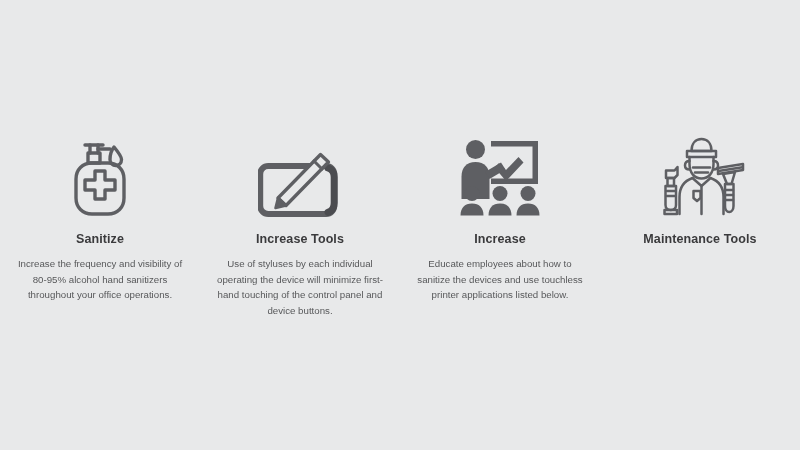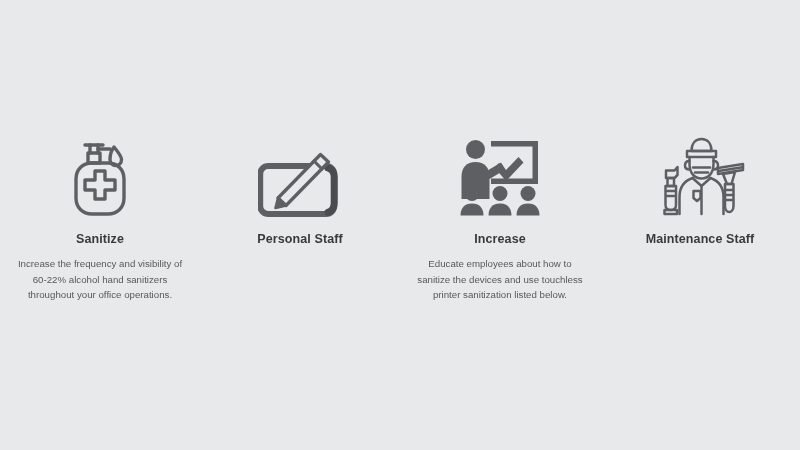--- a/index.html
+++ b/index.html
@@ -81,41 +81,42 @@
           <path d="M45 7 C50 13 52.5 16.5 52.5 19.5 C52.5 23 50 25.5 46.8 25.5 C43.6 25.5 41 23 41 19.5 C41 16.5 41 12 45 7 Z"></path>
 
           <path d="M19 13 H31 V23 H19 Z"></path>
 
           <path d="M17 23 H33 C42.5 23 49 29.5 49 39 V58 C49 67.5 42.5 74 33 74 H17 C7.5 74 1 67.5 1 58 V39 C1 29.5 7.5 23 17 23 Z" transform="translate(6,0)"></path>
 
           <path d="M22 39 H32 V30 H42 V39 H52 V49 H42 V58 H32 V49 H22 Z" transform="translate(-6,1)"></path>
         </svg>
       </div>
       <div class="card-title">Sanitize</div>
-      <div class="card-body">Increase the frequency and visibility of 60-22% alcohol hand sanitizers throughout your office operations.</div>
+      <div class="card-body">Increase the frequency and visibility of 80-95% alcohol hand sanitizers throughout your office operations.</div>
     </div>
 
     <div class="col">
       <div class="icon-wrap">
         <svg width="84" height="70" viewBox="0 0 84 70" fill="none">
 
           <rect x="2.2" y="18" width="74" height="48" rx="8" ry="8" fill="none" stroke="#5e5f63" stroke-width="6"></rect>
 
           <path d="M70 20 C74.5 21.5 76.2 25 76.2 29 V55 C76.2 59.5 74 63 70 64.4" fill="none" stroke="#4b4c50" stroke-width="7" stroke-linecap="round"></path>
 
           <rect x="8" y="24" width="62" height="36" rx="3.5" ry="3.5" fill="#e8e9ea"></rect>
 
           <path d="M20 50 L62.5 6.5 L70.5 14 L28 57.5 Z" fill="#e8e9ea" stroke="#5e5f63" stroke-width="3.3" stroke-linejoin="round"></path>
 
           <path d="M20 50 L17.5 60 L28 57.5 Z" fill="#5e5f63" stroke="#5e5f63" stroke-width="2.6" stroke-linejoin="round"></path>
 
           <path d="M56 13 L64 21" stroke="#5e5f63" stroke-width="3.1" stroke-linecap="round"></path>
         </svg>
       </div>
-      <div class="card-title">Personal Staff</div>
+      <div class="card-title">Increase Tools</div>
+      <div class="card-body">Use of styluses by each individual operating the device will minimize first-hand touching of the control panel and device buttons.</div>
     </div>
 
     <div class="col">
       <div class="icon-wrap">
         <svg width="84" height="82" viewBox="0 0 84 82" fill="#5e5f63">
 
           <path d="M33 5 H80 V48 H33 V42.5 H74.5 V10.5 H33 Z"></path>
 
           <circle cx="17.5" cy="13.5" r="9.5"></circle>
 
@@ -129,21 +130,21 @@
           <path d="M14 67.5 C21.5 67.5 25.5 72 25.5 79.5 H2.5 C2.5 72 6.5 67.5 14 67.5 Z"></path>
 
           <circle cx="42" cy="57.5" r="7.5"></circle>
           <path d="M42 67.5 C49.5 67.5 53.5 72 53.5 79.5 H30.5 C30.5 72 34.5 67.5 42 67.5 Z"></path>
 
           <circle cx="70" cy="57.5" r="7.5"></circle>
           <path d="M70 67.5 C77.5 67.5 81.5 72 81.5 79.5 H58.5 C58.5 72 62.5 67.5 70 67.5 Z"></path>
         </svg>
       </div>
       <div class="card-title">Increase</div>
-      <div class="card-body">Educate employees about how to sanitize the devices and use touchless printer sanitization listed below.</div>
+      <div class="card-body">Educate employees about how to sanitize the devices and use touchless printer applications listed below.</div>
     </div>
 
     <div class="col">
       <div class="icon-wrap">
         <svg width="92" height="82" viewBox="0 0 92 82" fill="none" stroke="#5e5f63" stroke-width="2.5" stroke-linecap="round" stroke-linejoin="round">
 
           <path d="M37.5 15 C37.5 7.5 41.5 3 47.5 3 C53.5 3 57.5 7.5 57.5 15 Z"></path>
 
           <path d="M33 15 H62 V21 H33 Z"></path>
 
@@ -180,17 +181,17 @@
 
           <path d="M69 38 L81 36 L77.5 48 H73 Z"></path>
 
           <path d="M71 48 H79.5 V70 C79.5 73.5 77.5 76 75.2 76 C72.9 76 71 73.5 71 70 Z"></path>
 
           <path d="M71.5 54 H79"></path>
           <path d="M71.5 59 H79"></path>
           <path d="M71.5 64 H79"></path>
         </svg>
       </div>
-      <div class="card-title">Maintenance Staff</div>
+      <div class="card-title">Maintenance Tools</div>
     </div>
 
   </div>
 </div>
 
 </body></html>

